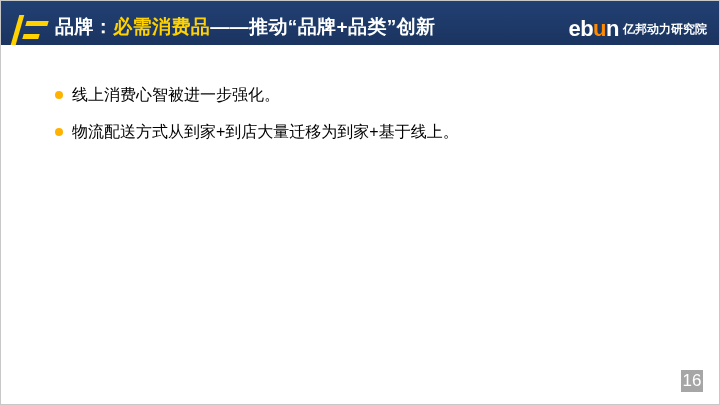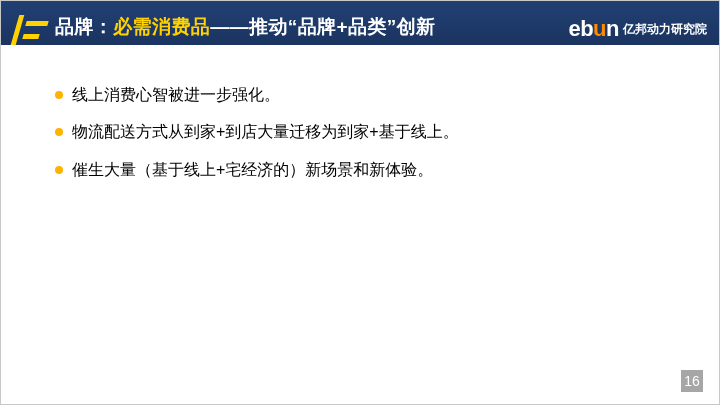--- a/index.html
+++ b/index.html
@@ -137,21 +137,21 @@
   }
   
   .page-num {
     position: absolute;
     right: 16px;
     bottom: 12px;
     width: 22px;
     height: 22px;
     background: #a6a6a6;
     color: #ffffff;
-    font-size: 14px;
+    font-size: 17px;
     display: flex;
     align-items: center;
     justify-content: center;
   }
 </style>
 </head>
 <body>
 
 <div class="slide">
 
@@ -171,21 +171,17 @@
 
   <div class="content">
     <div class="bullet-row">
       <div class="bullet-dot"></div>
       <div class="bullet-text">线上消费心智被进一步强化。</div>
     </div>
     <div class="bullet-row">
       <div class="bullet-dot"></div>
       <div class="bullet-text">物流配送方式从到家+到店大量迁移为到家+基于线上。</div>
     </div>
-    <div class="bullet-row">
-      <div class="bullet-dot"></div>
-      <div class="bullet-text">催生大量（基于线上+宅经济的）新场景和新体验。</div>
-    </div>
   </div>
 
   <div class="page-num">16</div>
 
 </div>
 
 </body></html>

